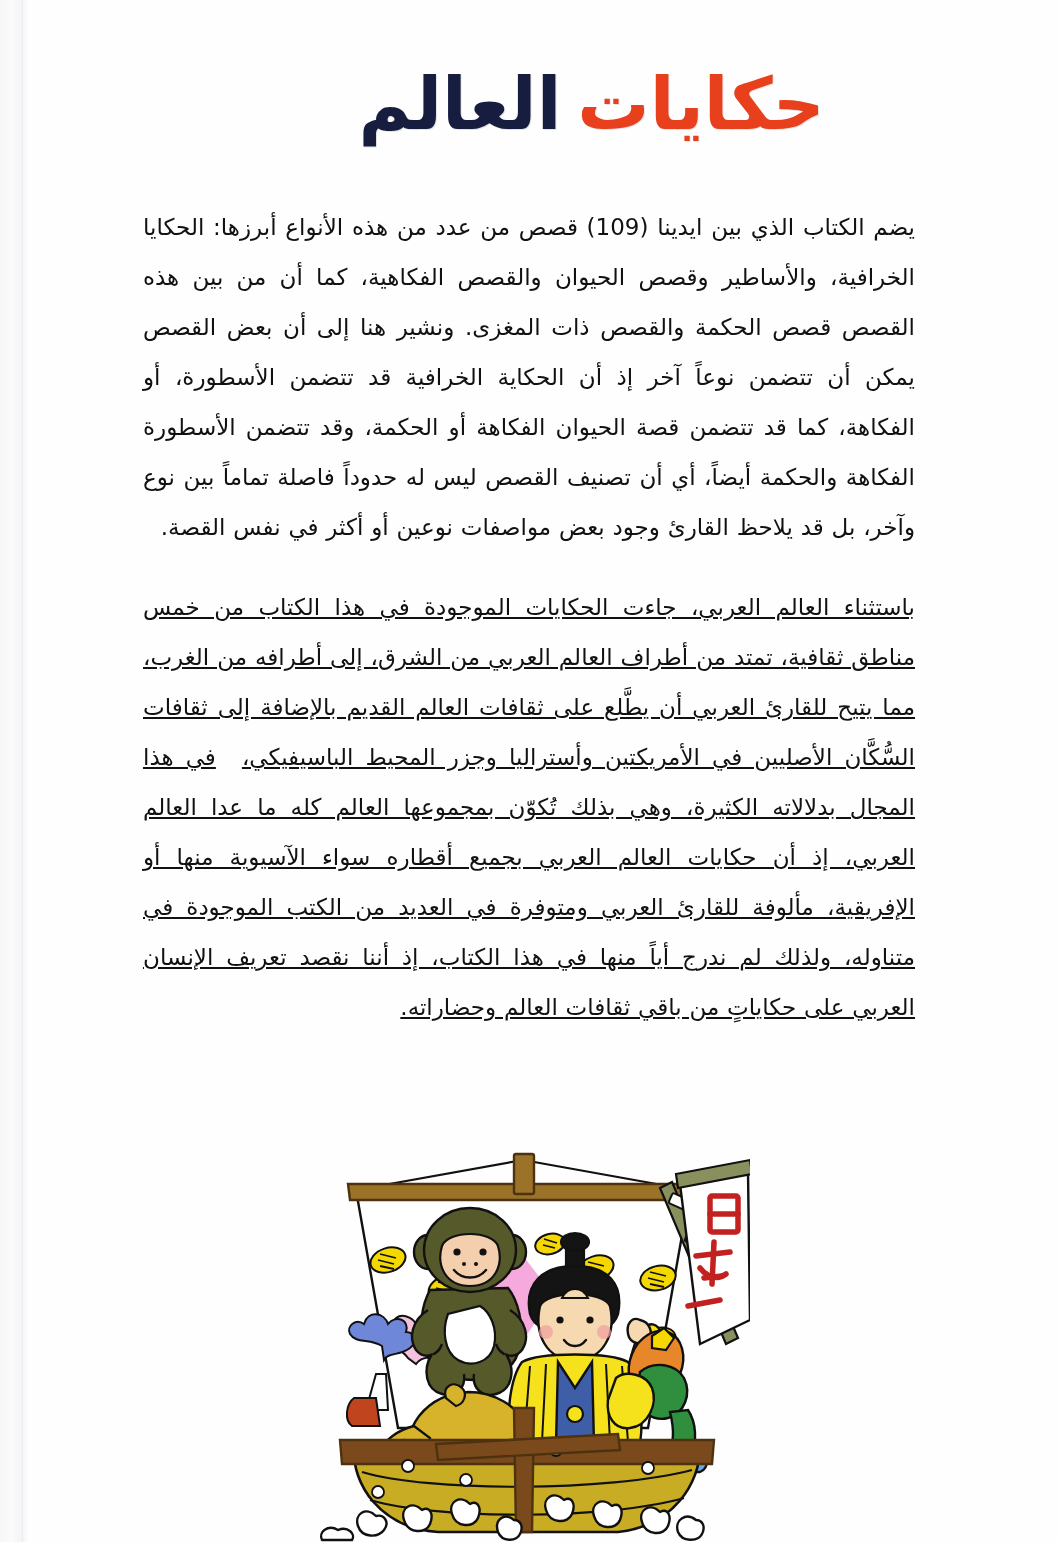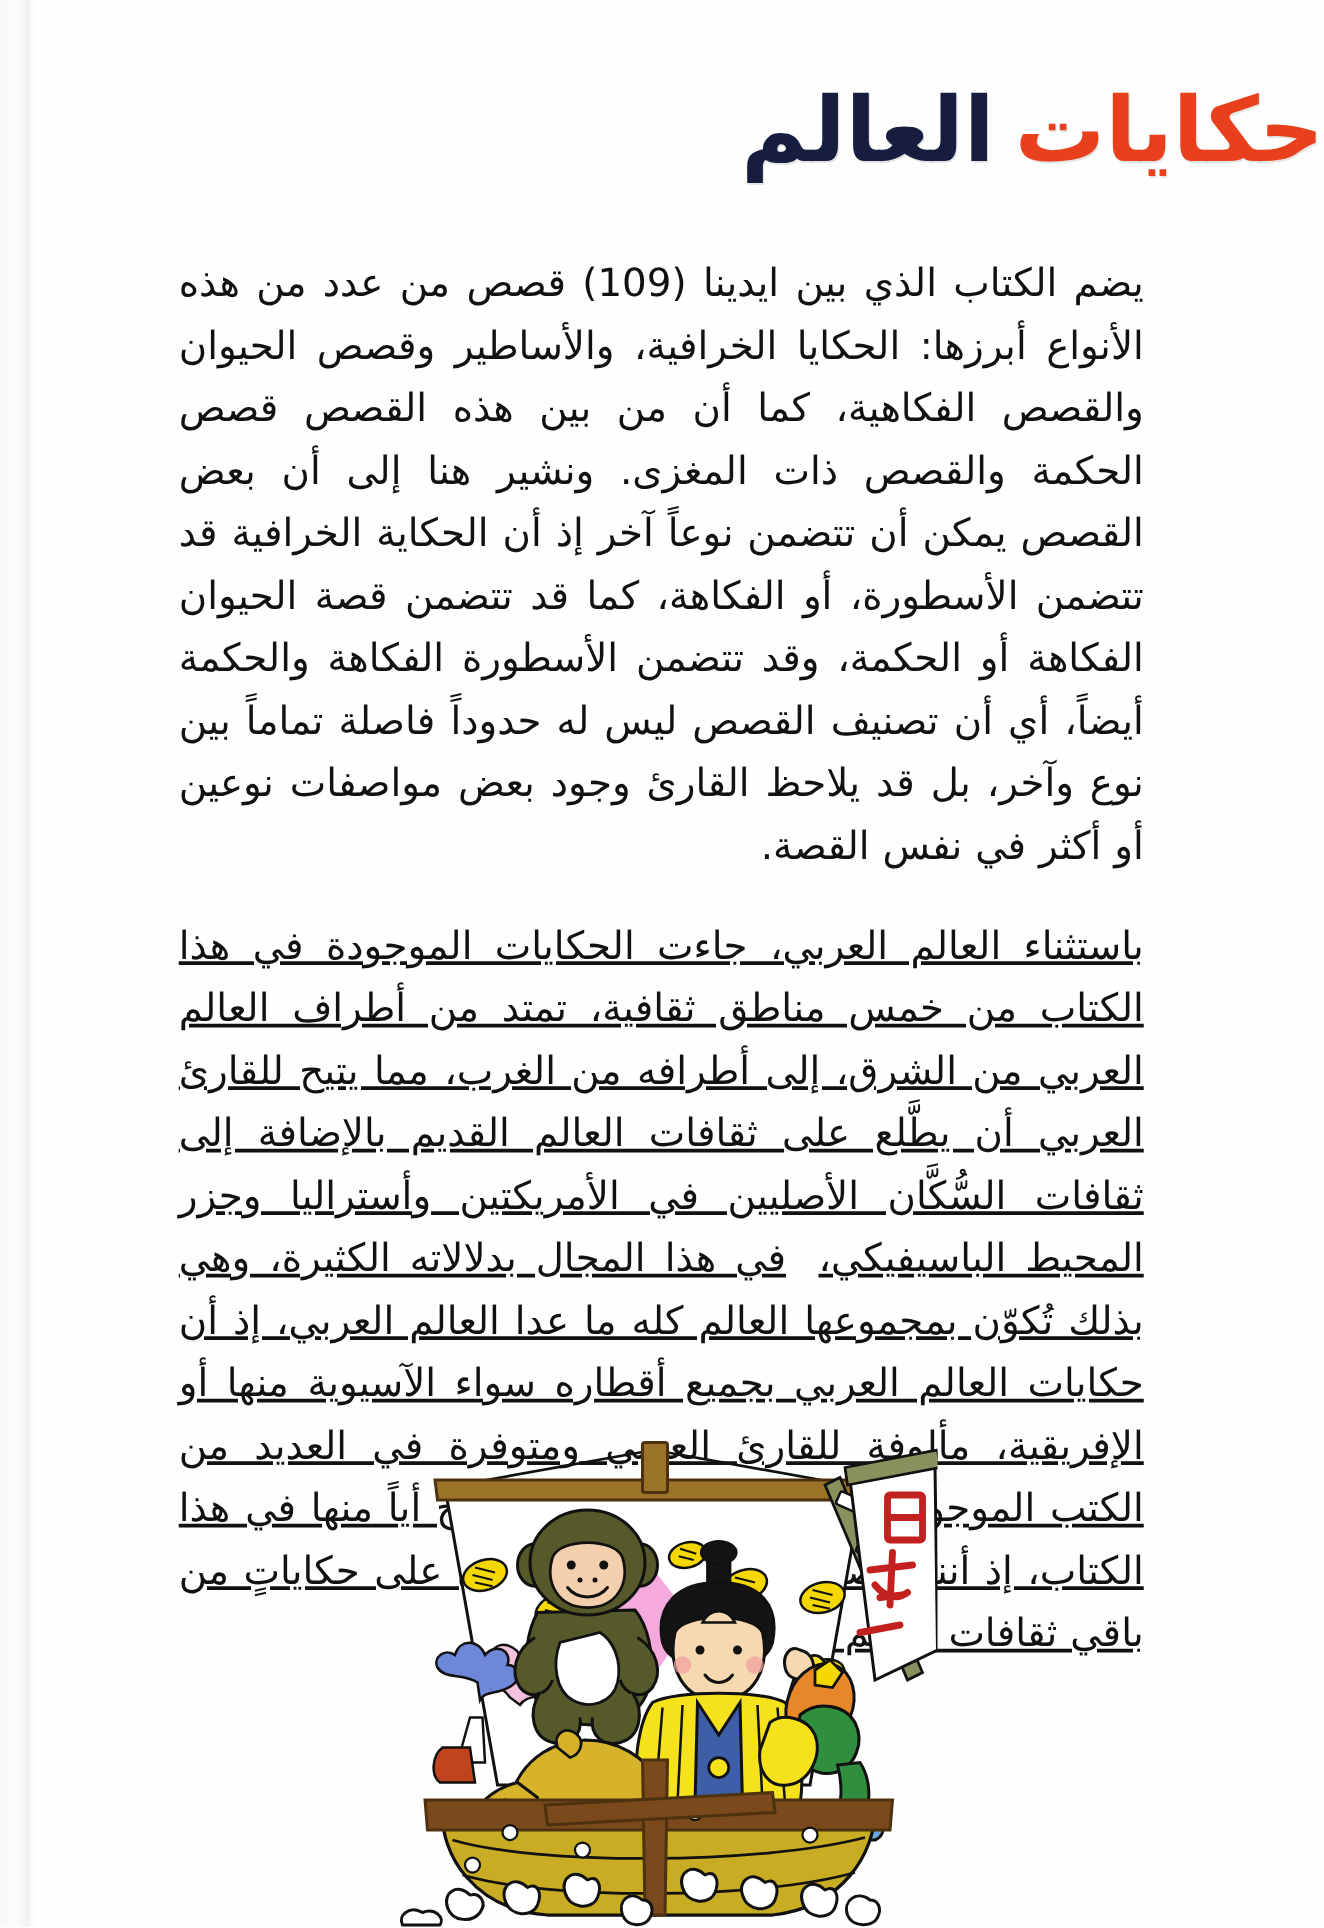--- a/index.html
+++ b/index.html
@@ -36,21 +36,21 @@
   }
 
   
   .title-block {
     position: absolute;
     top: 62px;
     left: 0;
     width: 1059px;
     padding-left: 124px;
     box-sizing: border-box;
-    text-align: right;
+    text-align: center;
     direction: rtl;
   }
   .title {
     display: inline-block;
     font-size: 72px;
     font-weight: 700;
     letter-spacing: -1px;
     line-height: 1.18;
     white-space: nowrap;
     text-shadow: 1px 1px 0 rgba(0,0,0,0.10);
@@ -64,21 +64,21 @@
     position: absolute;
     top: 202px;
     right: 144px;
     width: 772px;
     direction: rtl;
     text-align: justify;
     text-align-last: right;
     color: #111114;
   }
   .para {
-    font-size: 31px;
+    font-size: 23px;
     line-height: 50px;
     margin: 0 0 30px 0;
     font-weight: 400;
     word-spacing: 0.5px;
   }
   .para:last-child { margin-bottom: 0; text-decoration: underline; }
   .para .gap { display: inline-block; width: 26px; }
 
   
   .illus-wrap {

